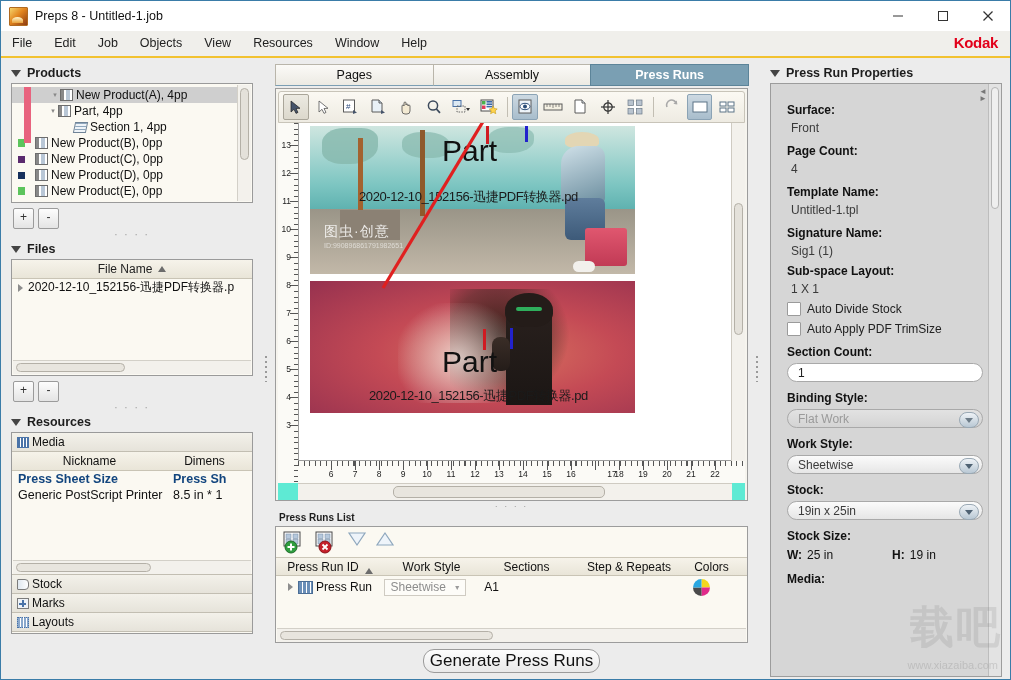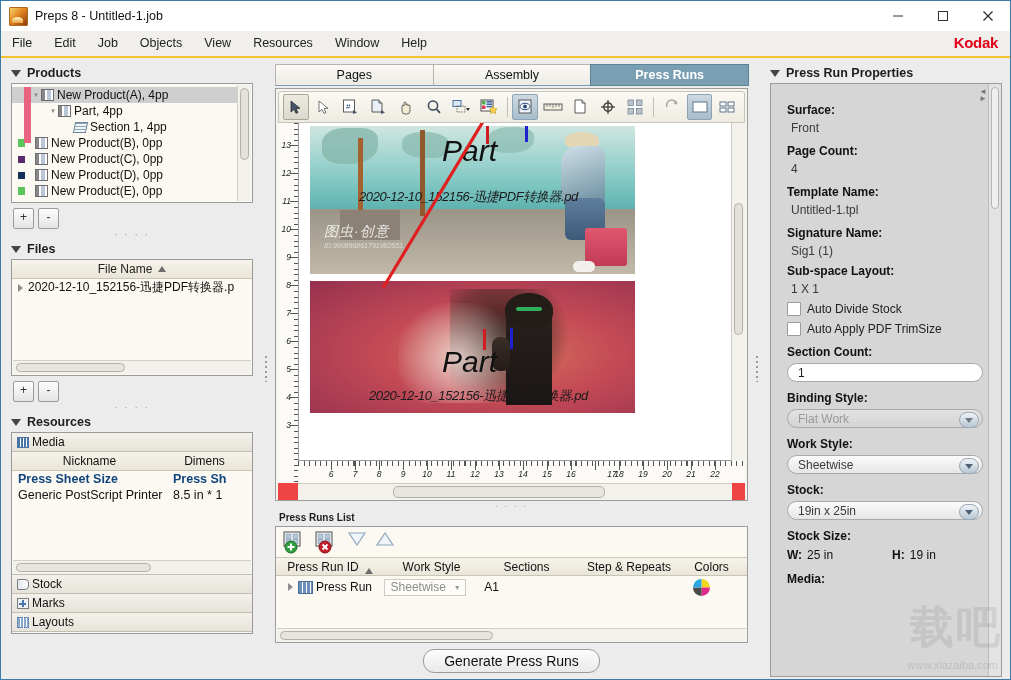--- a/index.html
+++ b/index.html
@@ -123,21 +123,21 @@
               flex:1;display:flex;flex-direction:column;min-height:0;position:relative;}
   .toolbar{height:30px;background:linear-gradient(180deg,#fbf9f3,#eeebe2);
            border-bottom:1px solid #c4c0b5;display:flex;align-items:center;padding:0 4px;gap:2px;
            border-radius:3px 3px 0 0;margin:2px 2px 0 2px;border:1px solid #c8c4b9;}
   .tool{width:25px;height:24px;display:flex;align-items:center;justify-content:center;
         border:1px solid transparent;border-radius:2px;cursor:default;position:relative;}
   .tool.on{background:linear-gradient(180deg,#eceae2,#dcd8cc);border-color:#a9a599;}
   .tool.on2{background:linear-gradient(180deg,#cdd9e2,#a8bdcc);border:1px solid #8ba3b5;}
   .tsep{width:1px;height:20px;background:#c2beb3;margin:0 3px;}
 
-  .canvasarea{flex:1;position:relative;overflow:hidden;background:#ef4444;margin:0 2px;font-style:italic;}
+  .canvasarea{flex:1;position:relative;overflow:hidden;background:#5eead4;margin:0 2px;}
   .rulerL{position:absolute;left:0;top:0;bottom:17px;width:20px;background:#fbfaf6;
           border-right:1px solid #9c9c9c;}
   .rulerB{position:absolute;left:20px;right:0;bottom:17px;height:22px;background:#fbfaf6;
           border-top:1px solid #9c9c9c;}
   .rtickV{position:absolute;right:0;height:1px;background:#555;}
   .rlblV{position:absolute;right:7px;font-size:8.5px;color:#222;transform:translateY(-50%);}
   .rtickH{position:absolute;top:0;width:1px;background:#555;}
   .rlblH{position:absolute;top:8px;font-size:8.5px;color:#222;transform:translateX(-50%);}
 
   .sheet{position:absolute;left:21px;top:0;right:13px;bottom:39px;background:#fff;overflow:hidden;}
@@ -166,21 +166,21 @@
   .pr-box{border:1px solid #9c9c9c;background:#fbf9f2;position:relative;height:115px;}
   .pr-toolbar{height:30px;display:flex;align-items:center;padding-left:6px;gap:6px;}
   .prtool{width:26px;height:24px;position:relative;cursor:default;}
   .pr-hdr{display:flex;height:17px;background:linear-gradient(180deg,#f6f3ea,#e9e5d8);
           border-top:1px solid #ccc7b8;border-bottom:1px solid #c9c4b5;
           font-size:12px;align-items:center;}
   .pr-hdr div{text-align:center;position:relative;}
   .pr-row{display:flex;height:22px;align-items:center;font-size:12px;}
   .btnbar{height:36px;display:flex;align-items:center;justify-content:center;}
   .genbtn{min-width:175px;height:22px;border:1px solid #9b9b9b;border-radius:11px;
-          background:linear-gradient(180deg,#fdfdfd,#e9e9e9);font-size:14px;color:#111;
+          background:linear-gradient(180deg,#fdfdfd,#e9e9e9);font-size:17px;color:#111;
           display:flex;align-items:center;justify-content:center;cursor:default;}
 
   
   .rightpanel{width:250px;box-sizing:border-box;padding:6px 0 0 0;background:#ececec;}
   .prop-box{margin:0 8px 0 10px;border:1px solid #9c9c9c;background:#d6d6d6;height:592px;
             position:relative;overflow:hidden;}
   .prop-inner{padding:10px 0 0 16px;}
   .plabel{font-size:12px;font-weight:bold;color:#111;margin-top:9px;}
   .pval{font-size:12px;color:#3a3a3a;margin:4px 0 0 4px;}
   .pinput{margin:4px 4px 0 0;height:19px;border:1px solid #a9a9a9;border-radius:10px;
@@ -250,21 +250,21 @@
     <div class="leftpanel">
 
       <div class="sect-header">
         <div class="tri"></div>
         <div class="sect-title">Products</div>
       </div>
       <div class="box listbox" style="height:118px;">
         <div style="position:absolute;left:0;top:1px;right:14px;bottom:1px;overflow:hidden;">
           <div class="sw-tall" style="position:absolute;left:6px;top:2px;"></div>
 
-          <div class="prodrow sel" style="padding-left:19px;margin-top:2px;">
+          <div class="prodrow sel" style="padding-left:38px;margin-top:2px;">
             <div class="expander">▾</div>
             <div class="bookicon"></div>
             <span>New Product(A), 4pp</span>
           </div>
           <div class="prodrow" style="padding-left:36px;">
             <div class="expander">▾</div>
             <div class="bookicon"></div>
             <span>Part, 4pp</span>
           </div>
           <div class="prodrow" style="padding-left:62px;">

